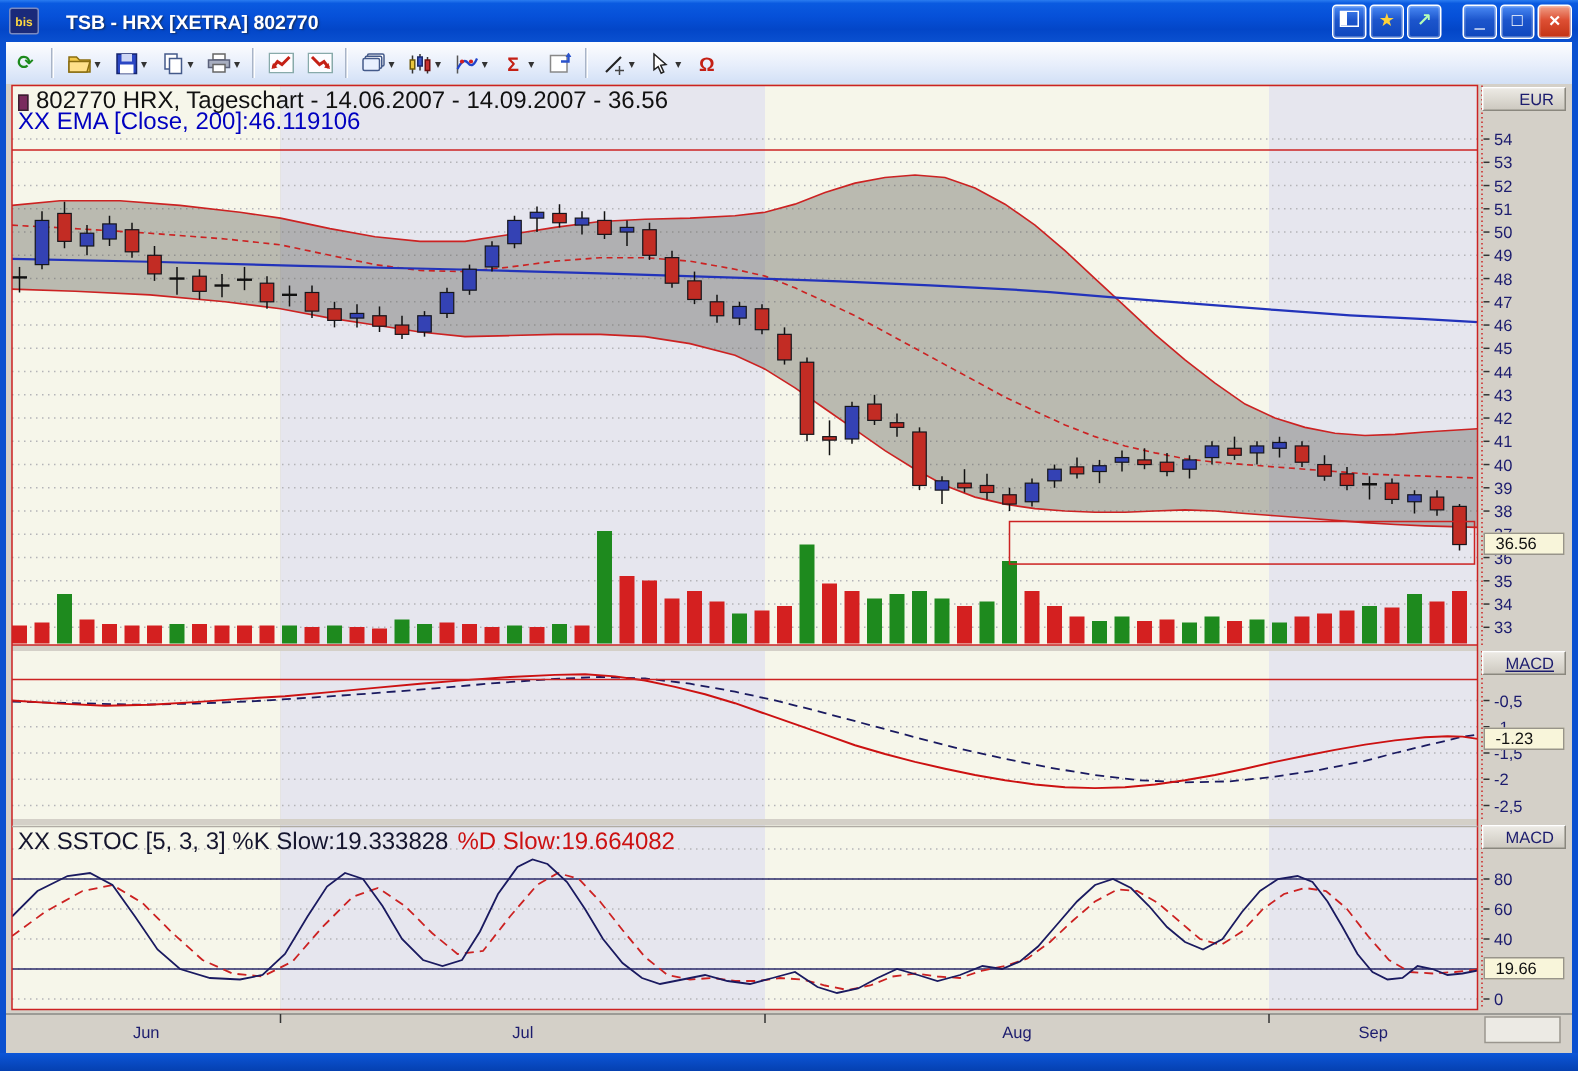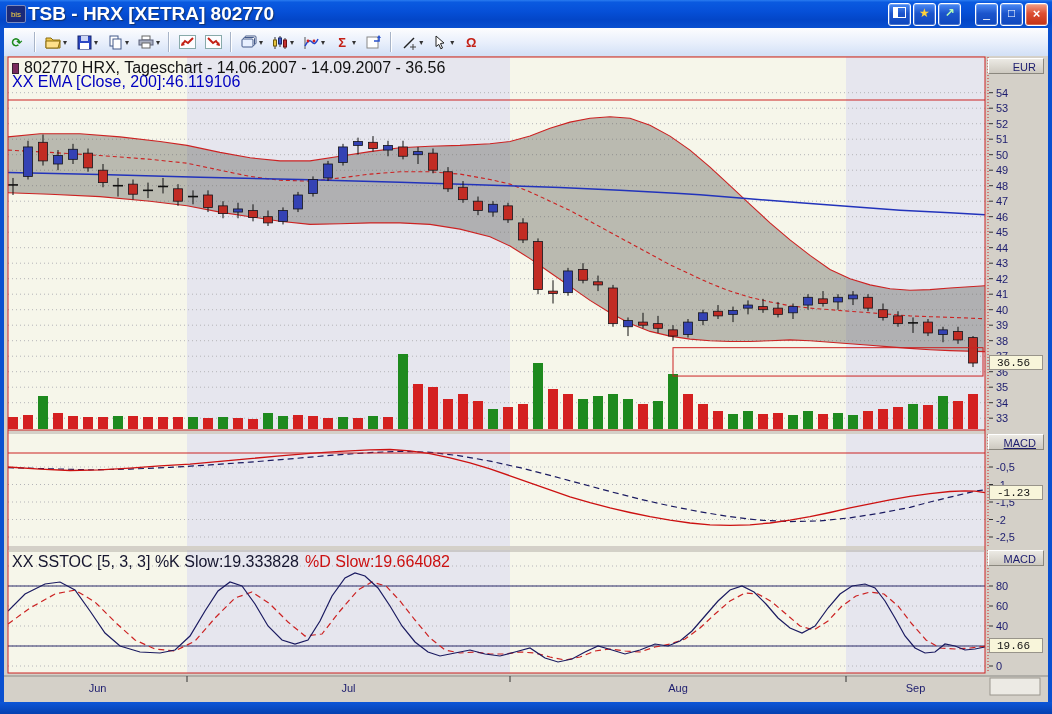--- a/index.html
+++ b/index.html
@@ -1,23 +1,23 @@
 <!DOCTYPE html>
 <html><head>
 <meta charset="utf-8">
 <style>
   html,body{margin:0;padding:0;background:#3a6ea5;font-family:"Liberation Sans","DejaVu Sans",sans-serif;}
   .window{position:relative;width:1052px;height:714px;background:#0a50d0;overflow:hidden;}
   
   .titlebar{position:absolute;left:0;top:0;width:1052px;height:28px;
     background:linear-gradient(#2a7cf0 0%,#0a5ae0 8%,#0650d8 40%,#0346c8 70%,#0a50d0 100%);
     display:flex;align-items:center;}
-  .logo{width:18px;height:16px;margin:0 2px 0 6px;background:#1a2a7a;border:1px solid #7a8ac0;border-radius:2px;
-    color:#ffd840;font-size:8px;font-weight:normal;display:flex;align-items:center;justify-content:center;}
-  .title-text{color:#fff;font-weight:bold;font-size:19px;text-shadow:1px 1px 1px #13326b;}
+  .logo{width:18px;height:16px;margin:0 18px 0 6px;background:#1a2a7a;border:1px solid #7a8ac0;border-radius:2px;
+    color:#ffd840;font-size:8px;font-weight:bold;display:flex;align-items:center;justify-content:center;}
+  .title-text{color:#fff;font-weight:bold;font-size:13px;text-shadow:1px 1px 1px #13326b;}
   .tb-buttons{position:absolute;right:4px;top:3px;display:flex;}
   .tbtn{width:21px;height:21px;margin-left:2px;border-radius:3px;border:1px solid #fff;
     background:linear-gradient(#4a8af5,#1c55cc 45%,#0f47bd);color:#fff;font-size:12px;line-height:19px;
     text-align:center;box-shadow:inset 0 0 0 1px rgba(255,255,255,.25);}
   .tbtn.gap{margin-left:14px;}
   .tbtn.close{background:linear-gradient(#f0a088,#dd4f33 45%,#c33215);font-weight:bold;font-size:13px;}
   .tbtn svg{margin-top:3px;}
   
   .toolbar{position:absolute;left:4px;top:28px;width:1044px;height:28px;
     background:linear-gradient(#fdfdfe,#e7eefb 55%,#d2e0f6);border-bottom:1px solid #aebcd8;
@@ -37,21 +37,21 @@
   .hdr2{left:8px;top:17px;color:#0000c0;}
   .hdr3{left:8px;top:31px;color:#cc1111;}
   .hdr-macd{left:8px;top:381px;color:#cc1111;}
   .hdr-sstoc{left:8px;top:497px;color:#15152e;}
   .hdr-sstoc .d-part{color:#cc1111;margin-left:6px;}
   .ax-title{position:absolute;left:984px;width:56px;height:16px;z-index:2;font-size:11px;color:#1c1c6e;
     background:linear-gradient(#eceae4,#cdc9c0);border:1px solid;border-color:#fff #8a877e #8a877e #fff;
     text-align:right;padding-right:7px;line-height:16px;box-sizing:border-box;}
   .t-eur{top:2px;} .t-macd{top:378px;text-decoration:underline;} .t-sstoc{top:494px;}
   .tag{position:absolute;left:985px;width:54px;height:15px;z-index:3;font-size:11px;color:#111;
-    background:#f8f5da;border:1px solid #98948a;line-height:14px;padding-left:7px;box-sizing:border-box;font-family:Liberation Mono, monospace;}
+    background:#f8f5da;border:1px solid #98948a;line-height:14px;padding-left:7px;box-sizing:border-box;}
   .tag-price{top:299px;} .tag-macd{top:429px;} .tag-sstoc{top:582px;}
   .bottom-border{position:absolute;left:0;top:702px;width:1052px;height:12px;background:linear-gradient(#0c56d8,#0540b0);}
   .side-l{position:absolute;left:0;top:28px;width:4px;height:686px;background:#0a50d0;}
   .side-r{position:absolute;right:0;top:28px;width:4px;height:686px;background:#0a50d0;}
 </style>
 </head>
 <body>
 
 <div class="window">
 

